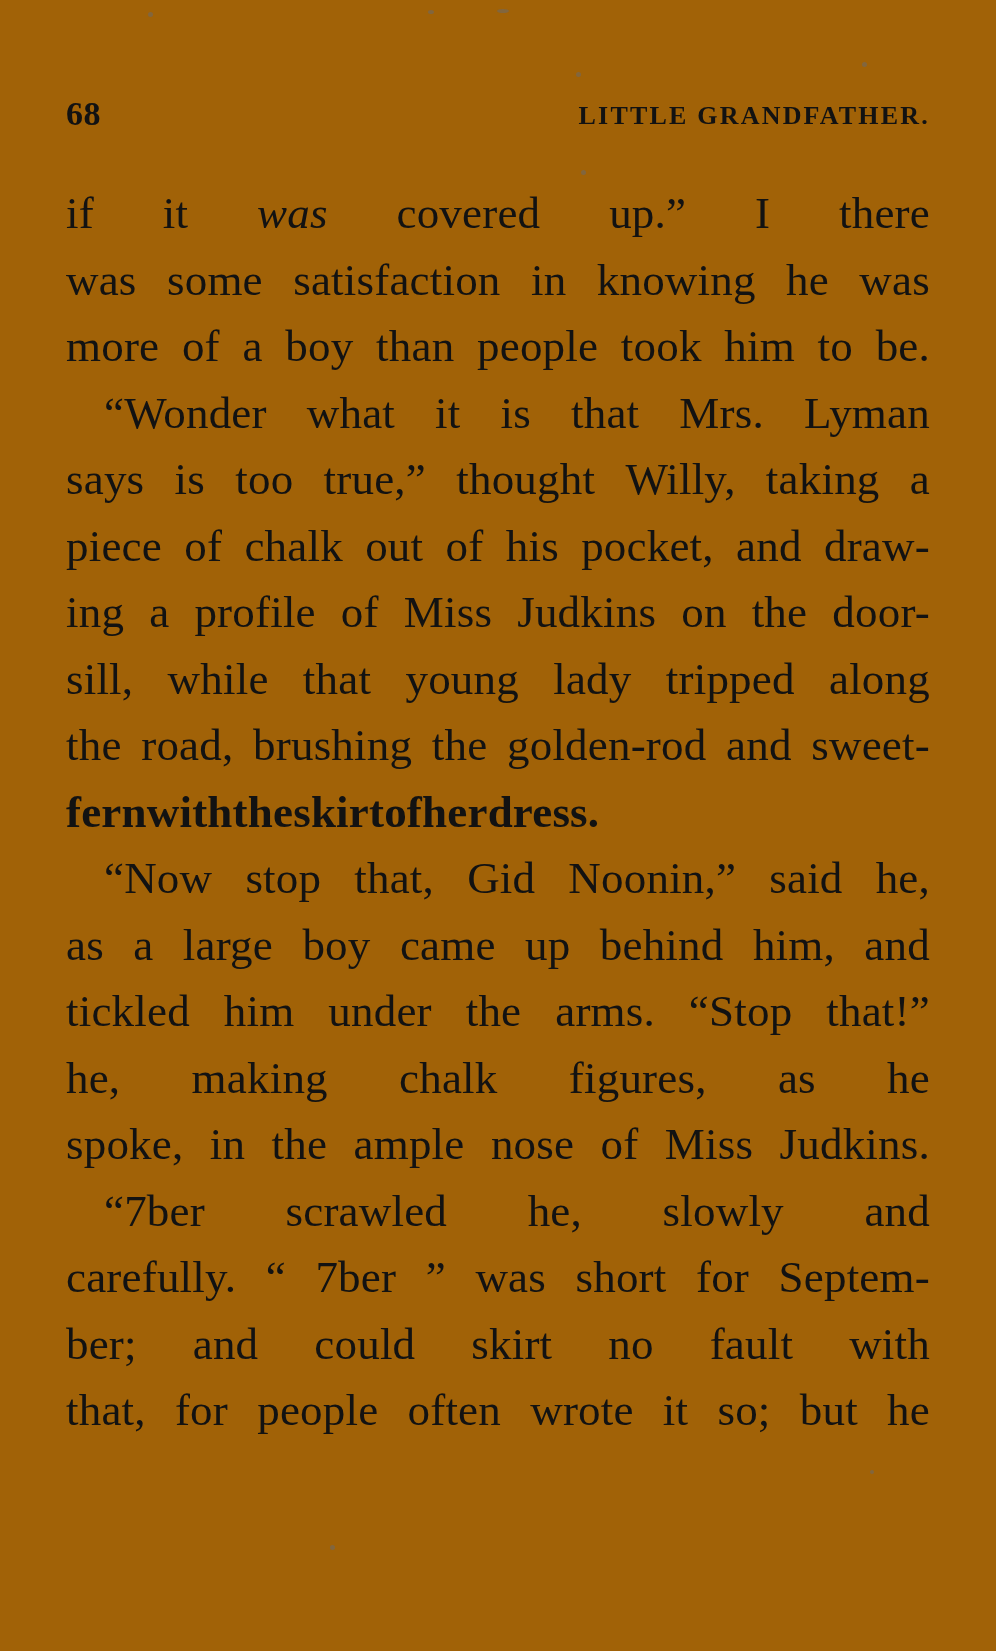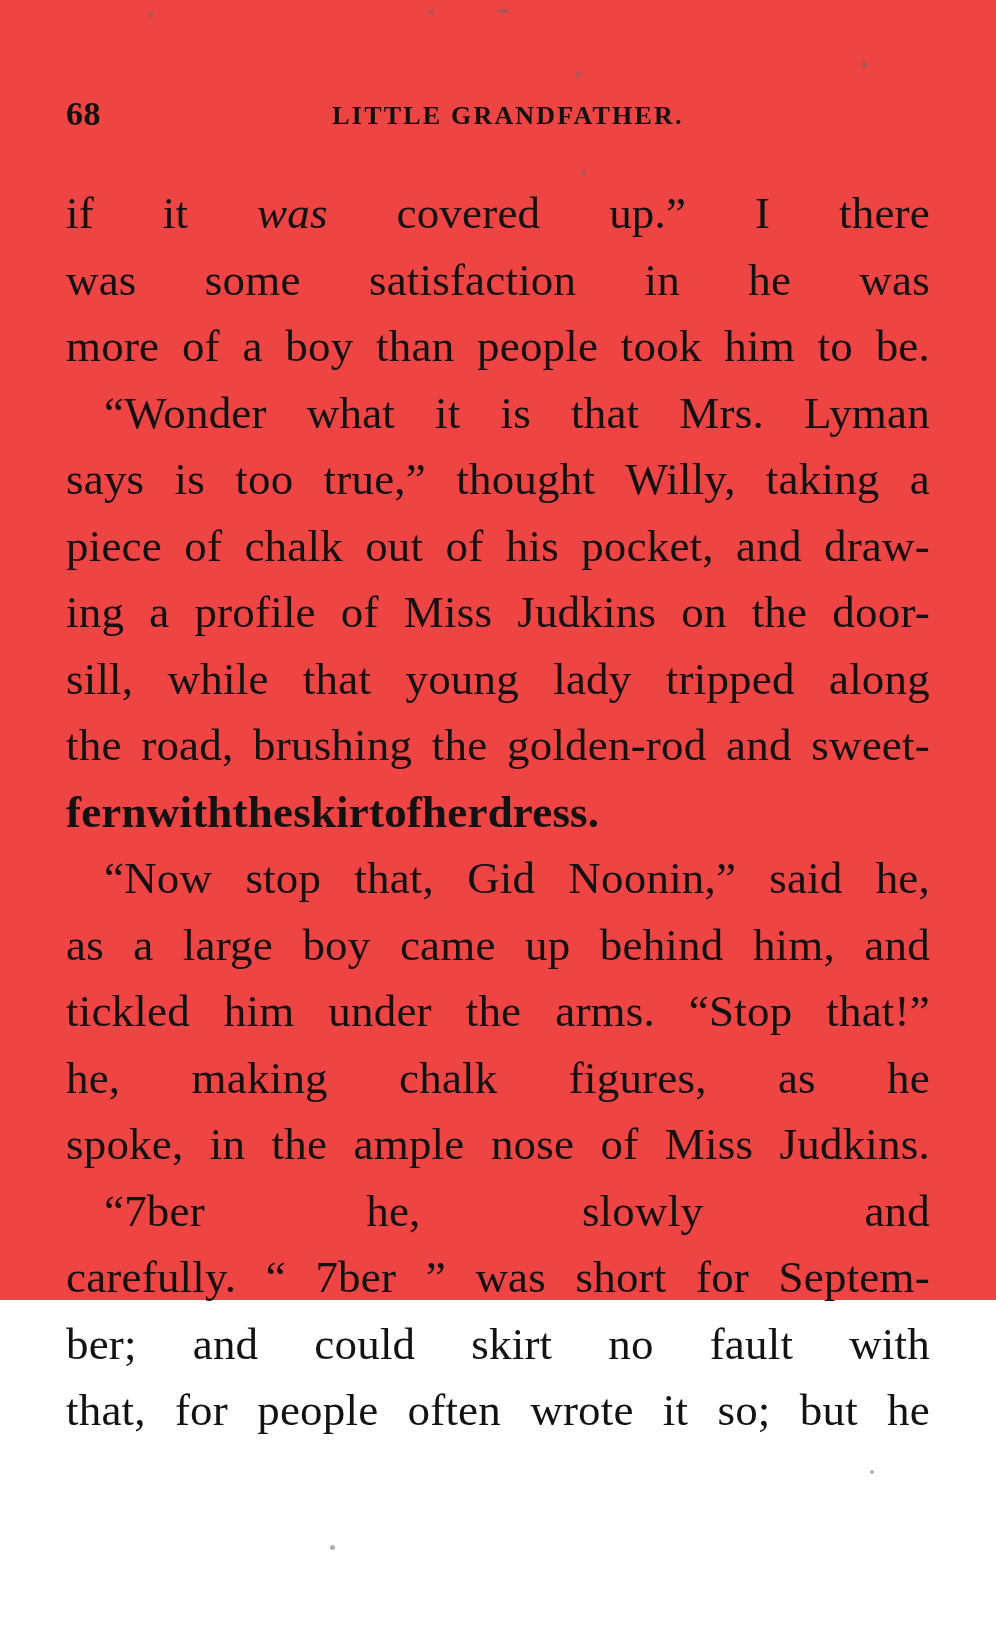--- a/index.html
+++ b/index.html
@@ -12,22 +12,22 @@
     height: 1651px;
     font-family: "Liberation Serif", serif;
     color: #121212;
     position: relative;
     overflow: hidden;
   }
   .page {
     position: absolute;
     top: 0; left: 0;
     width: 996px;
-    height: 1300px;
-    background: #ef4444;
+    height: 1651px;
+    background: #a16207;
   }
   
   .speck {
     position: absolute;
     background: #6a6a6a;
     border-radius: 50%;
     opacity: 0.55;
   }
   .header {
     position: absolute;
@@ -43,21 +43,21 @@
     font-size: 34px;
     font-weight: bold;
     letter-spacing: 0.5px;
     line-height: 44px;
   }
   .running-head {
     position: absolute;
     left: 0;
     right: 0;
     top: 2px;
-    text-align: center;
+    text-align: right;
     font-size: 26px;
     font-weight: bold;
     letter-spacing: 2.2px;
     line-height: 44px;
     padding-left: 20px;
   }
   .body-text {
     position: absolute;
     top: 180px;
     left: 66px;
@@ -102,33 +102,33 @@
   <div class="speck" style="left:330px;top:1545px;width:5px;height:5px;"></div>
   <div class="speck" style="left:870px;top:1470px;width:4px;height:4px;"></div>
 
   <div class="header">
     <div class="folio">68</div>
     <div class="running-head">LITTLE GRANDFATHER.</div>
   </div>
 
   <div class="body-text">
       <div class="line justify"><span class="w">if</span><span class="w">it</span><span class="w"><i>was</i></span><span class="w">covered</span><span class="w">up.”</span><span class="w">I</span><span class="w">there</span></div>
-      <div class="line justify"><span class="w">was</span><span class="w">some</span><span class="w">satisfaction</span><span class="w">in</span><span class="w">he</span><span class="w">was</span></div>
+      <div class="line justify"><span class="w">was</span><span class="w">some</span><span class="w">satisfaction</span><span class="w">in</span><span class="w">knowing</span><span class="w">he</span><span class="w">was</span></div>
       <div class="line justify"><span class="w">more</span><span class="w">of</span><span class="w">a</span><span class="w">boy</span><span class="w">than</span><span class="w">people</span><span class="w">took</span><span class="w">him</span><span class="w">to</span><span class="w">be.</span></div>
       <div class="line justify indent"><span class="w">“Wonder</span><span class="w">what</span><span class="w">it</span><span class="w">is</span><span class="w">that</span><span class="w">Mrs.</span><span class="w">Lyman</span></div>
       <div class="line justify"><span class="w">says</span><span class="w">is</span><span class="w">too</span><span class="w">true,”</span><span class="w">thought</span><span class="w">Willy,</span><span class="w">taking</span><span class="w">a</span></div>
       <div class="line justify"><span class="w">piece</span><span class="w">of</span><span class="w">chalk</span><span class="w">out</span><span class="w">of</span><span class="w">his</span><span class="w">pocket,</span><span class="w">and</span><span class="w">draw-</span></div>
       <div class="line justify"><span class="w">ing</span><span class="w">a</span><span class="w">profile</span><span class="w">of</span><span class="w">Miss</span><span class="w">Judkins</span><span class="w">on</span><span class="w">the</span><span class="w">door-</span></div>
       <div class="line justify"><span class="w">sill,</span><span class="w">while</span><span class="w">that</span><span class="w">young</span><span class="w">lady</span><span class="w">tripped</span><span class="w">along</span></div>
       <div class="line justify"><span class="w">the</span><span class="w">road,</span><span class="w">brushing</span><span class="w">the</span><span class="w">golden-rod</span><span class="w">and</span><span class="w">sweet-</span></div>
       <div class="line start"><span class="w">fern</span> <span class="w">with</span> <span class="w">the</span> <span class="w">skirt</span> <span class="w">of</span> <span class="w">her</span> <span class="w">dress.</span></div>
       <div class="line justify indent"><span class="w">“Now</span><span class="w">stop</span><span class="w">that,</span><span class="w">Gid</span><span class="w">Noonin,”</span><span class="w">said</span><span class="w">he,</span></div>
       <div class="line justify"><span class="w">as</span><span class="w">a</span><span class="w">large</span><span class="w">boy</span><span class="w">came</span><span class="w">up</span><span class="w">behind</span><span class="w">him,</span><span class="w">and</span></div>
       <div class="line justify"><span class="w">tickled</span><span class="w">him</span><span class="w">under</span><span class="w">the</span><span class="w">arms.</span><span class="w">“Stop</span><span class="w">that!”</span></div>
       <div class="line justify"><span class="w">he,</span><span class="w">making</span><span class="w">chalk</span><span class="w">figures,</span><span class="w">as</span><span class="w">he</span></div>
       <div class="line justify"><span class="w">spoke,</span><span class="w">in</span><span class="w">the</span><span class="w">ample</span><span class="w">nose</span><span class="w">of</span><span class="w">Miss</span><span class="w">Judkins.</span></div>
-      <div class="line justify indent"><span class="w">“7ber</span><span class="w">he,</span><span class="w">slowly</span><span class="w">and</span></div>
+      <div class="line justify indent"><span class="w">“7ber</span><span class="w">scrawled</span><span class="w">he,</span><span class="w">slowly</span><span class="w">and</span></div>
       <div class="line justify"><span class="w">carefully.</span><span class="w">“</span><span class="w">7ber</span><span class="w">”</span><span class="w">was</span><span class="w">short</span><span class="w">for</span><span class="w">Septem-</span></div>
       <div class="line justify"><span class="w">ber;</span><span class="w">and</span><span class="w">could</span><span class="w">skirt</span><span class="w">no</span><span class="w">fault</span><span class="w">with</span></div>
       <div class="line justify"><span class="w">that,</span><span class="w">for</span><span class="w">people</span><span class="w">often</span><span class="w">wrote</span><span class="w">it</span><span class="w">so;</span><span class="w">but</span><span class="w">he</span></div>
     </div>
 
 </div>
 
 </body></html>

